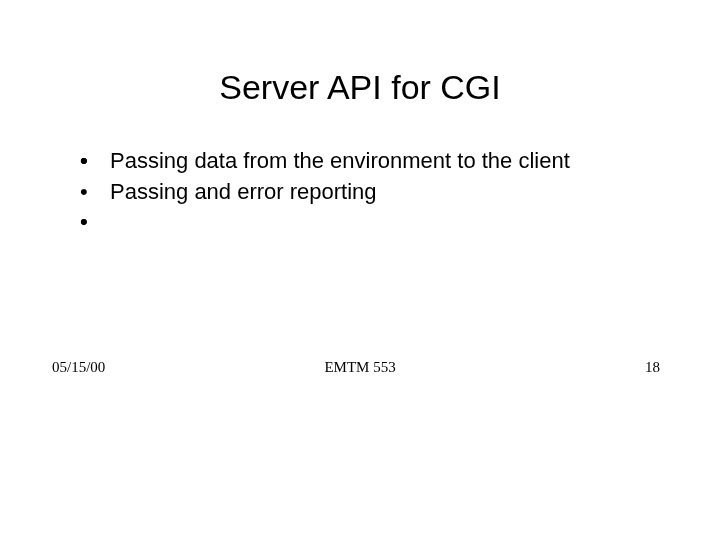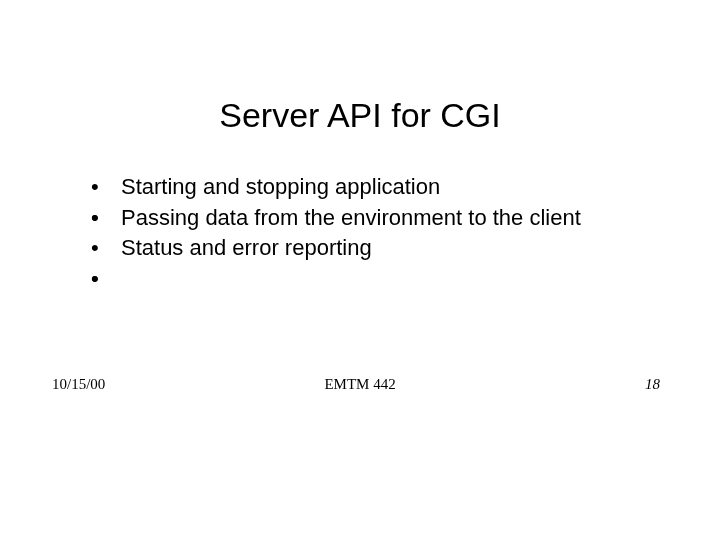--- a/index.html
+++ b/index.html
@@ -1,17 +1,17 @@
 <!DOCTYPE html>
 <html><head>
   <meta charset="utf-8">
   <style>
     * { margin: 0; padding: 0; box-sizing: border-box; }
     html, body { width: 720px; height: 540px; background: #fff; font-family: Arial, Helvetica, sans-serif; }
-    .slide { width: 720px; height: 403px; position: relative; padding: 11px; margin-top: 17px; }
+    .slide { width: 720px; height: 403px; position: relative; padding: 0; }
     .title {
       font-size: 34px;
       font-weight: 400;
       color: #000;
       text-align: center;
       padding-top: 68px;
       padding-bottom: 38px;
       font-family: Arial, Helvetica, sans-serif;
     }
     .bullets {
@@ -40,33 +40,33 @@
       bottom: 44px;
       left: 0;
       width: 100%;
       padding: 0 60px 0 52px;
       font-family: "Times New Roman", Times, serif;
       font-size: 15px;
       color: #000;
     }
     .footer .date { position: absolute; left: 52px; }
     .footer .course { position: absolute; left: 50%; transform: translateX(-50%); }
-    .footer .page { position: absolute; right: 60px; font-style: italic; }
+    .footer .page { position: absolute; right: 60px; }
   </style>
 </head>
 <body>
 
 <div class="slide">
   <h1 class="title">Server API for CGI</h1>
   <ul class="bullets">
-    <li><span class="dot">•</span><span>Starting and stopping application</span></li>
+    <li><span class="dot">•</span></li>
     <li><span class="dot">•</span></li>
     <li><span class="dot">•</span><span>Passing data from the environment to the client</span></li>
-    <li><span class="dot">•</span><span>Status and error reporting</span></li>
+    <li><span class="dot">•</span><span>Passing and error reporting</span></li>
     <li><span class="dot">•</span></li>
     <li><span class="dot">•</span></li>
   </ul>
   <div class="footer">
-    <span class="date">10/15/00</span>
-    <span class="course">EMTM 442</span>
+    <span class="date">05/15/00</span>
+    <span class="course">EMTM 553</span>
     <span class="page">18</span>
   </div>
 </div>
 
 </body></html>

